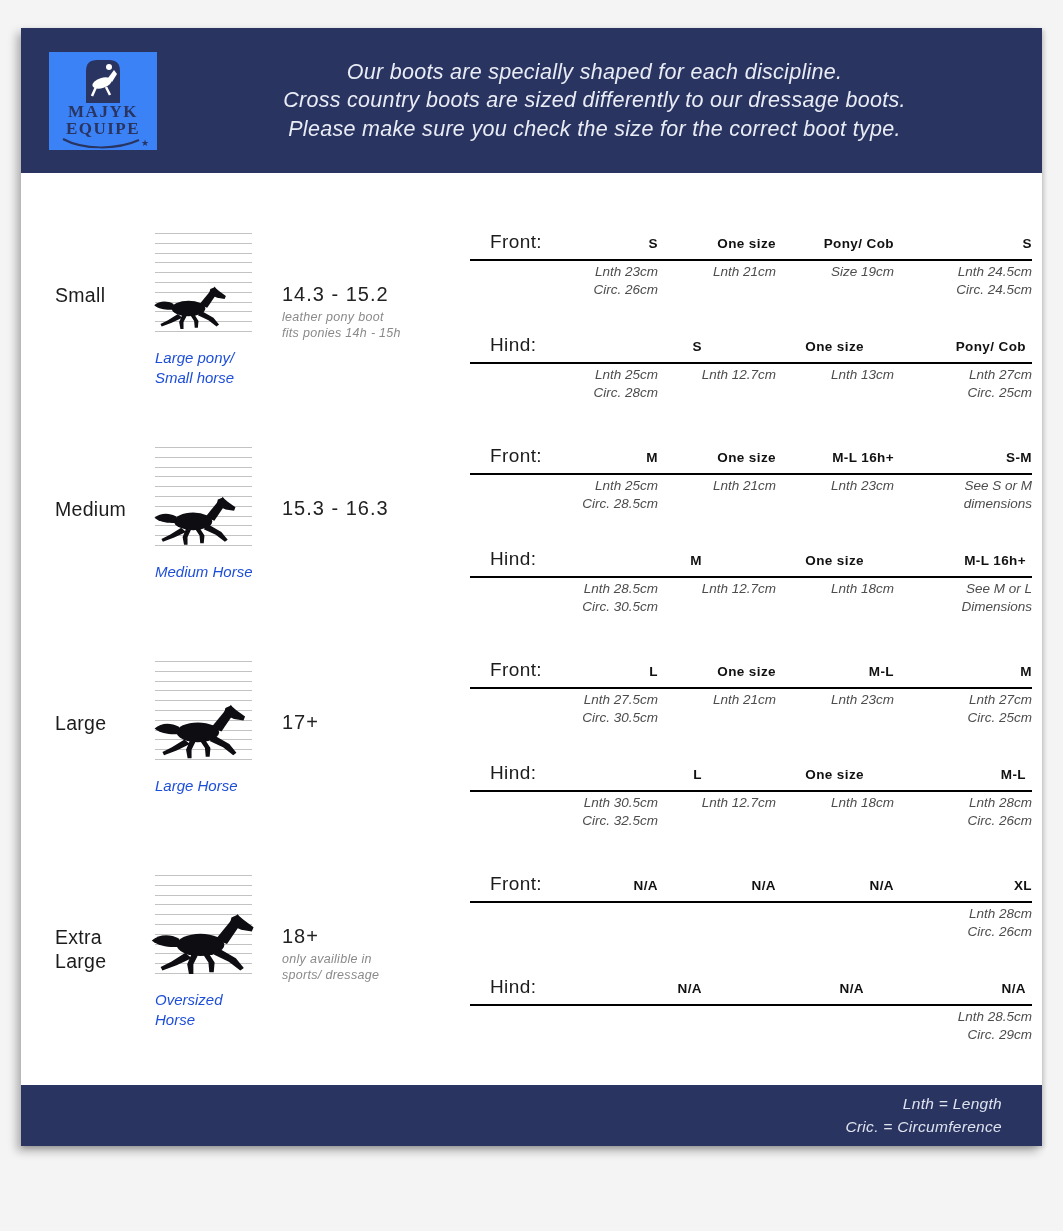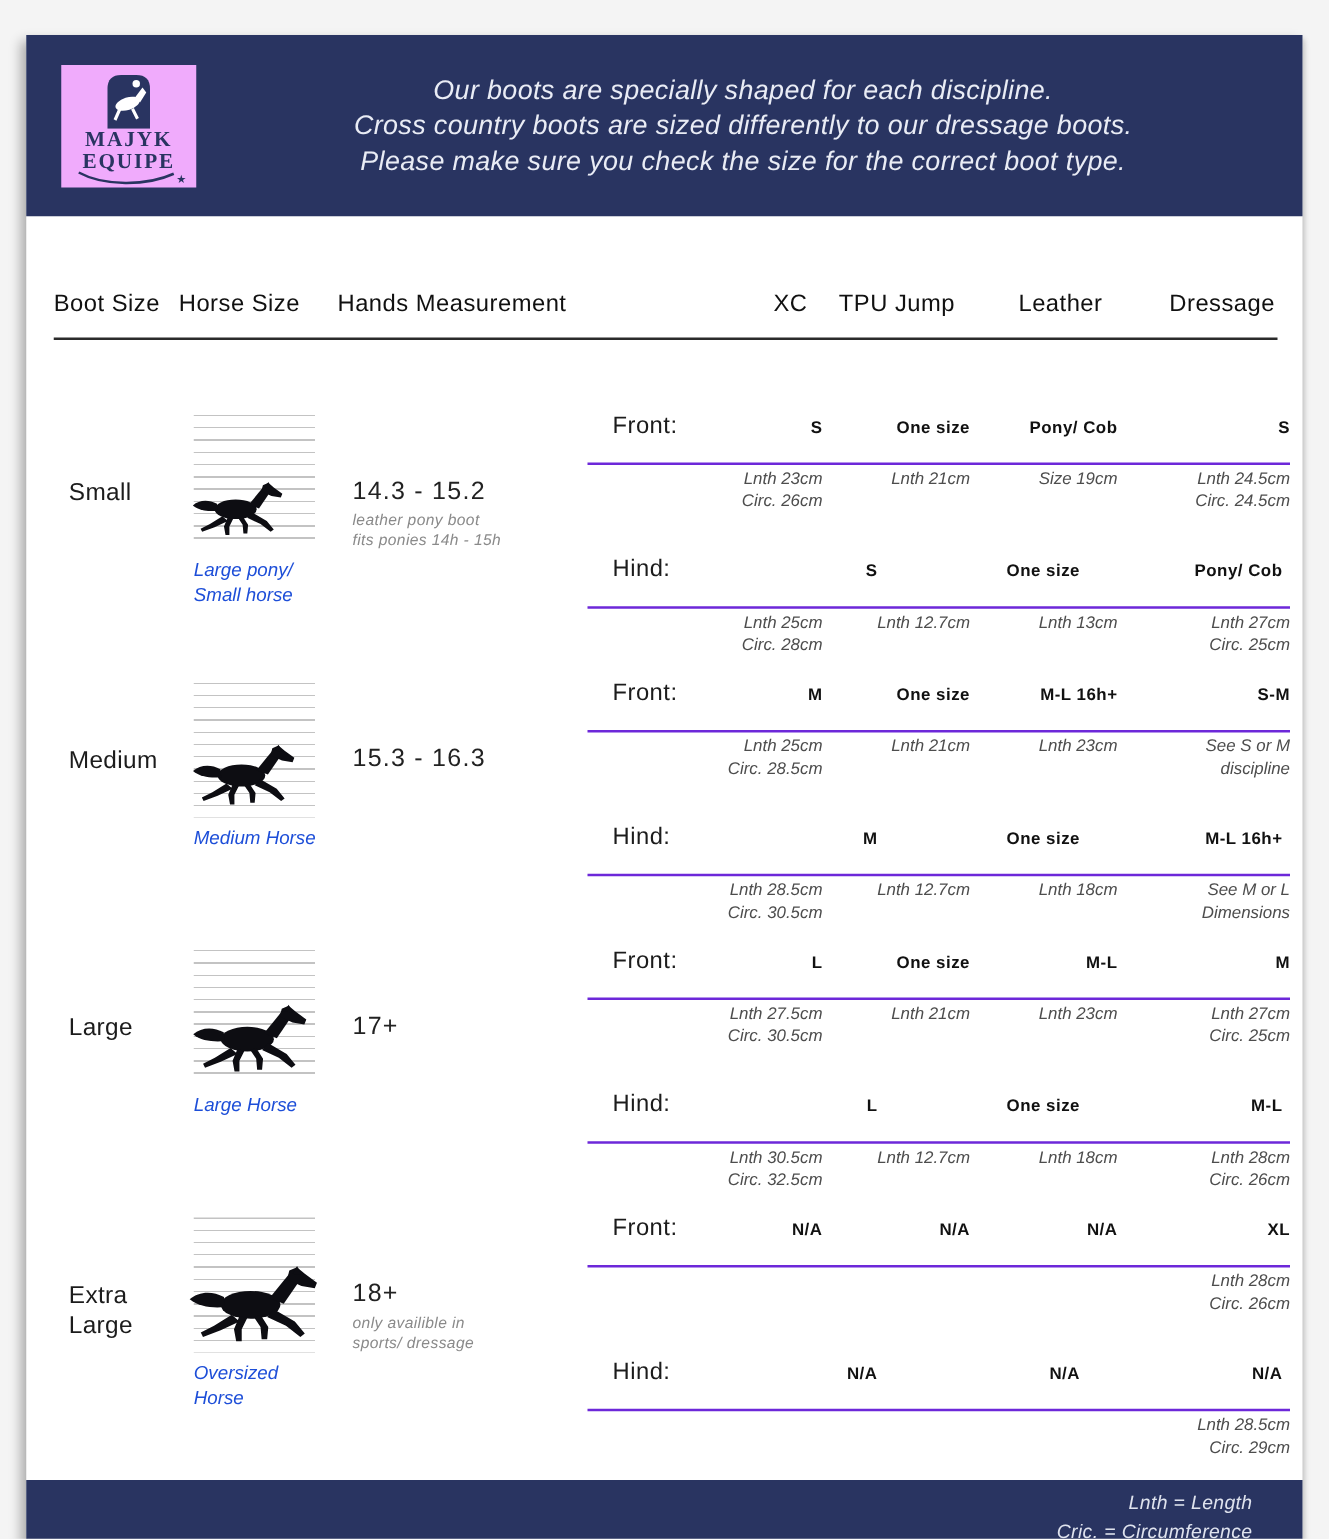--- a/index.html
+++ b/index.html
@@ -4,21 +4,21 @@
 <style>
   html,body{margin:0;padding:0;background:#f4f4f4;}
   body{width:1063px;height:1231px;overflow:hidden;font-family:"Liberation Sans","DejaVu Sans",sans-serif;}
   .page{position:relative;width:1021px;margin:28px 0 0 21px;background:#ffffff;
         box-shadow:-4px 5px 9px rgba(0,0,0,0.30), 2px 2px 4px rgba(0,0,0,0.15);}
   .pre{white-space:pre-line;}
 
   
   .band{background:#293461;}
   .band.top{display:flex;align-items:center;height:145px;}
-  .logo-box{background:#f0abfc;width:108px;height:98px;margin-left:28px;flex:0 0 auto;
+  .logo-box{background:#3b82f6;width:108px;height:98px;margin-left:28px;flex:0 0 auto;
             display:flex;flex-direction:column;align-items:center;padding-top:5px;box-sizing:border-box;}
   .logo-word{font-family:"Liberation Serif","DejaVu Serif",serif;font-weight:bold;color:#293461;
              font-size:17px;letter-spacing:1.5px;line-height:1.05;}
   .logo-swoosh{position:relative;width:88px;height:13px;margin-top:-2px;}
   .logo-star{position:absolute;right:-2px;top:2px;color:#293461;font-size:9px;}
   .header-msg{flex:1;text-align:center;padding:0 30px 0 20px;color:#e9ecf5;font-style:italic;
               font-size:21.5px;line-height:1.33;letter-spacing:0.3px;}
 
   
   .content{padding:0 20px 0 22px;}
@@ -41,21 +41,21 @@
   .horse-svg{position:absolute;bottom:10px;left:-2px;fill:#0d0d12;}
   .horse-svg.s{width:76px;}
   .horse-svg.m{width:86px;bottom:8px;}
   .horse-svg.l{width:96px;bottom:8px;}
   .horse-svg.xl{width:108px;bottom:6px;left:-5px;}
   .horse-caption{font-style:italic;font-size:15px;color:#1d4ed8;margin-top:7px;line-height:1.3;}
   .hands-value{font-size:20px;color:#222;margin-top:52px;letter-spacing:1px;}
   .hands-note{font-style:italic;font-size:12.5px;color:#8a8a8a;margin-top:3px;line-height:1.3;letter-spacing:0.3px;}
 
   .boot-table{flex:0 0 auto;}
-  .vrow{border-bottom:2px solid #6d28d9;padding-bottom:18px;align-items:baseline;}
+  .vrow{border-bottom:2px solid #000000;padding-bottom:6px;align-items:baseline;}
   .vrow.second{margin-top:27px;gap:44px;}
   .pos-label{font-size:19px;color:#1c1c1c;padding-left:20px;letter-spacing:0.4px;}
   .val{font-size:13.5px;font-weight:bold;color:#111;text-align:right;letter-spacing:0.4px;}
   .drow{padding-top:2px;min-height:46px;box-sizing:border-box;}
   .dim{font-style:italic;font-size:13.5px;color:#4d4d4d;text-align:right;line-height:1.35;}
 
   
   .band.bottom{height:61px;margin-top:30px;display:flex;align-items:center;justify-content:flex-end;}
   .legend{color:#dfe3ee;font-style:italic;font-size:15.5px;line-height:1.45;text-align:right;
           padding-right:40px;letter-spacing:0.3px;}
@@ -102,32 +102,20 @@
     </div>
     <div class="header-msg">
       <div>Our boots are specially shaped for each discipline.</div>
       <div>Cross country boots are sized differently to our dressage boots.</div>
       <div>Please make sure you check the size for the correct boot type.</div>
     </div>
   </header>
 
   <div class="content">
 
-    <div class="thead">
-      <div class="col-boot">Boot Size</div>
-      <div class="col-horse">Horse Size</div>
-      <div class="col-hands">Hands Measurement</div>
-      <div class="rgrid">
-        <div></div>
-        <div class="rcol">XC</div>
-        <div class="rcol">TPU Jump</div>
-        <div class="rcol">Leather</div>
-        <div class="rcol">Dressage</div>
-      </div>
-    </div>
 
     <section class="group first">
       <div class="col-boot boot-label pre">Small</div>
       <div class="col-horse">
         <div class="figure">
           <svg class="horse-svg s" viewBox="0 0 122 72">
               <use href="#horse-shape"></use>
             </svg>
         </div>
         <div class="horse-caption pre">Large pony/
@@ -196,21 +184,21 @@
           <div class="val">M-L 16h+</div>
           <div class="val">S-M</div>
         </div>
         <div class="rgrid drow">
           <div></div>
           <div class="dim pre">Lnth 25cm
 Circ. 28.5cm</div>
           <div class="dim pre">Lnth 21cm</div>
           <div class="dim pre">Lnth 23cm</div>
           <div class="dim pre">See S or M
-discipline</div>
+dimensions</div>
         </div>
         <div class="rgrid vrow second">
           <div class="pos-label">Hind:</div>
           <div class="val">M</div>
           <div class="val">One size</div>
           <div class="val">M-L 16h+</div>
           <div class="val">M-L</div>
         </div>
         <div class="rgrid drow">
           <div></div>

